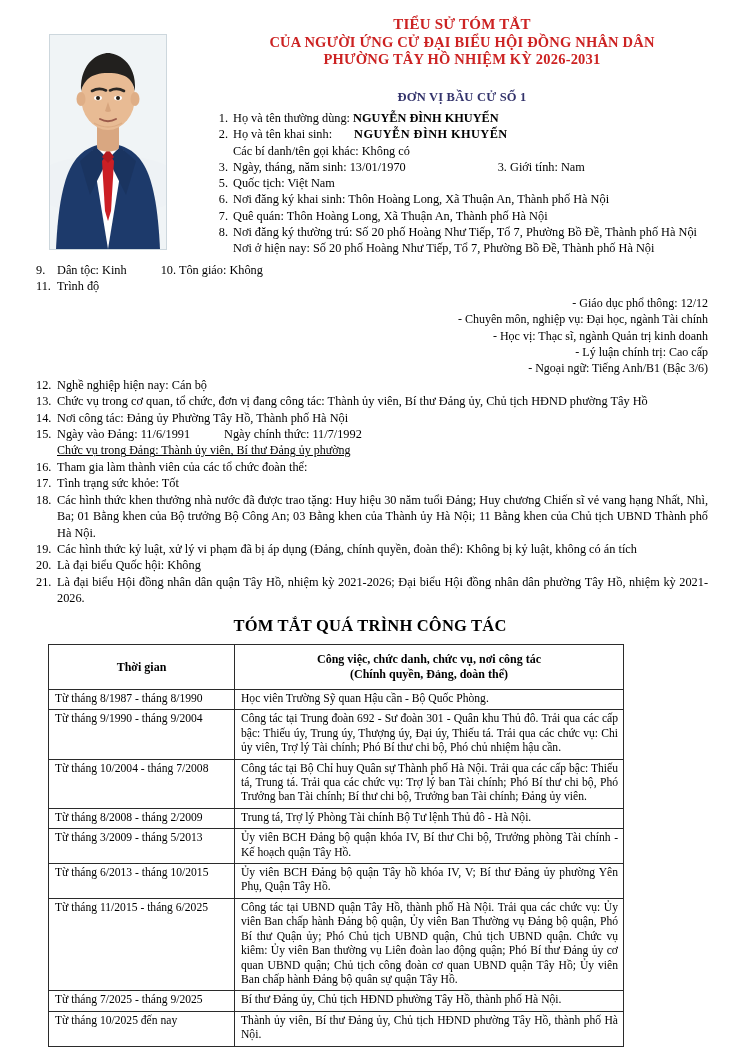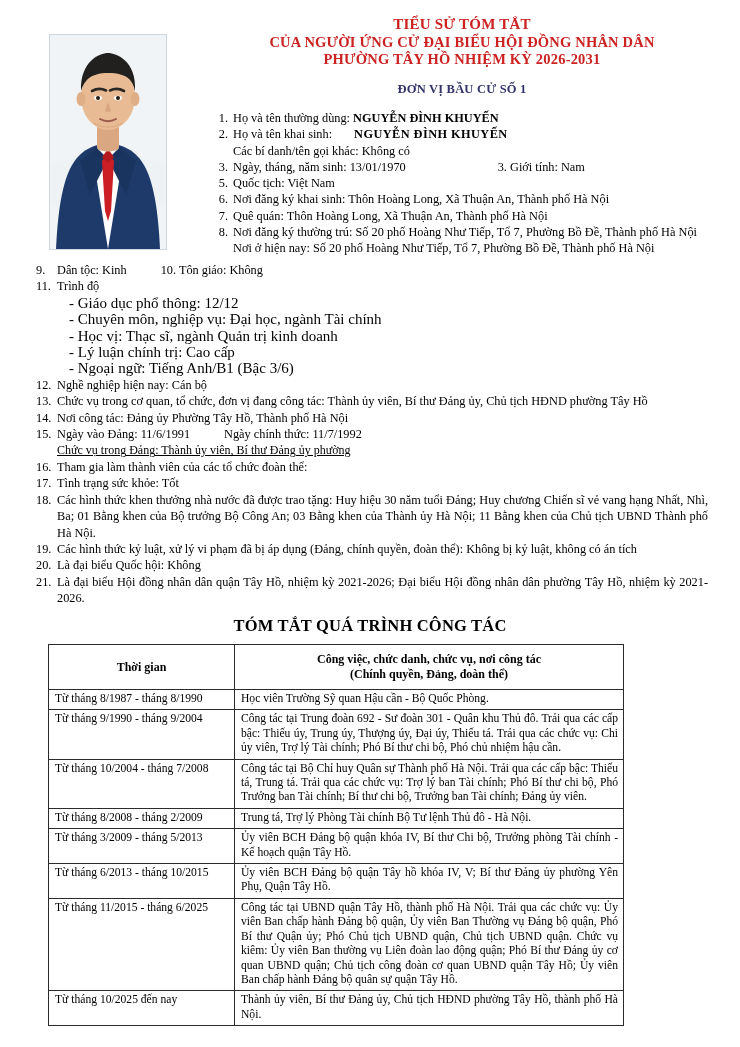--- a/index.html
+++ b/index.html
@@ -53,21 +53,21 @@
     line-height: 17.5px;
     letter-spacing: 0.2px;
     white-space: nowrap;
   }
   .title-line.l1 { font-size: 15px; }
   .subtitle-line {
     color: #33336b;
     font-weight: bold;
     font-size: 12.5px;
     line-height: 16px;
-    margin-top: 12px;
+    margin-top: 20px;
     letter-spacing: 0.2px;
   }
 
   
   .info-right {
     position: absolute;
     left: 205px;
     top: 106px;
     width: 525px;
   }
@@ -106,23 +106,24 @@
     line-height: 16.4px;
     align-items: baseline;
   }
   .fw-row .num {
     width: 21px;
     flex: 0 0 21px;
     text-align: left;
   }
   .fw-row .txt { flex: 1 1 auto; text-align: justify; }
   .dash-row {
-    font-size: 15px;
+    font-size: 12px;
     line-height: 16.4px;
     padding-left: 33px;
+    text-align: right;
   }
   .cont-row {
     font-size: 12px;
     line-height: 16.4px;
     padding-left: 21px;
     text-decoration: underline;
   }
   .gap-right { display: inline-block; width: 34px; }
 
   
@@ -373,19 +374,23 @@
         </tr>
         <tr>
           <td class="time-cell">Từ tháng 6/2013 - tháng 10/2015</td>
           <td class="desc-cell">Ủy viên BCH Đảng bộ quận Tây hồ khóa IV, V; Bí thư Đảng ủy phường Yên Phụ, Quận Tây Hồ.</td>
         </tr>
         <tr>
           <td class="time-cell">Từ tháng 11/2015 - tháng 6/2025</td>
           <td class="desc-cell">Công tác tại UBND quận Tây Hồ, thành phố Hà Nội. Trải qua các chức vụ: Ủy viên Ban chấp hành Đảng bộ quận, Ủy viên Ban Thường vụ Đảng bộ quận, Phó Bí thư Quận ủy; Phó Chủ tịch UBND quận, Chủ tịch UBND quận. Chức vụ kiêm: Ủy viên Ban thường vụ Liên đoàn lao động quận; Phó Bí thư Đảng ủy cơ quan UBND quận; Chủ tịch công đoàn cơ quan UBND quận Tây Hồ; Ủy viên Ban chấp hành Đảng bộ quân sự quận Tây Hồ.</td>
         </tr>
         <tr>
+          <td class="time-cell">Từ tháng 7/2025 - tháng 9/2025</td>
+          <td class="desc-cell">Bí thư Đảng ủy, Chủ tịch HĐND phường Tây Hồ, thành phố Hà Nội.</td>
+        </tr>
+        <tr>
           <td class="time-cell">Từ tháng 10/2025 đến nay</td>
           <td class="desc-cell">Thành ủy viên, Bí thư Đảng ủy, Chủ tịch HĐND phường Tây Hồ, thành phố Hà Nội.</td>
         </tr>
       </tbody>
   </table>
 
 </div>
 
 </body></html>

